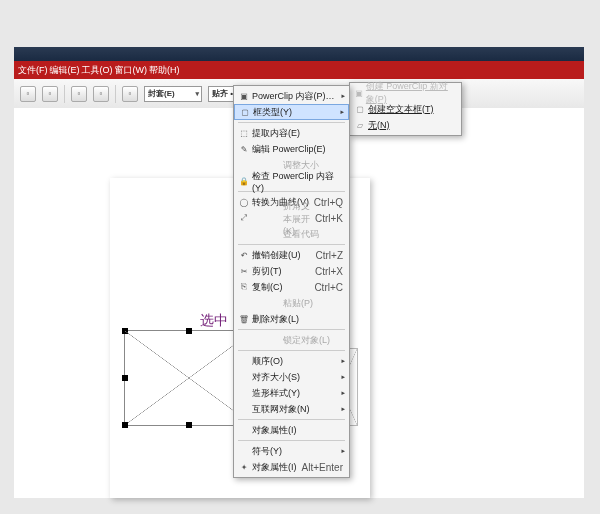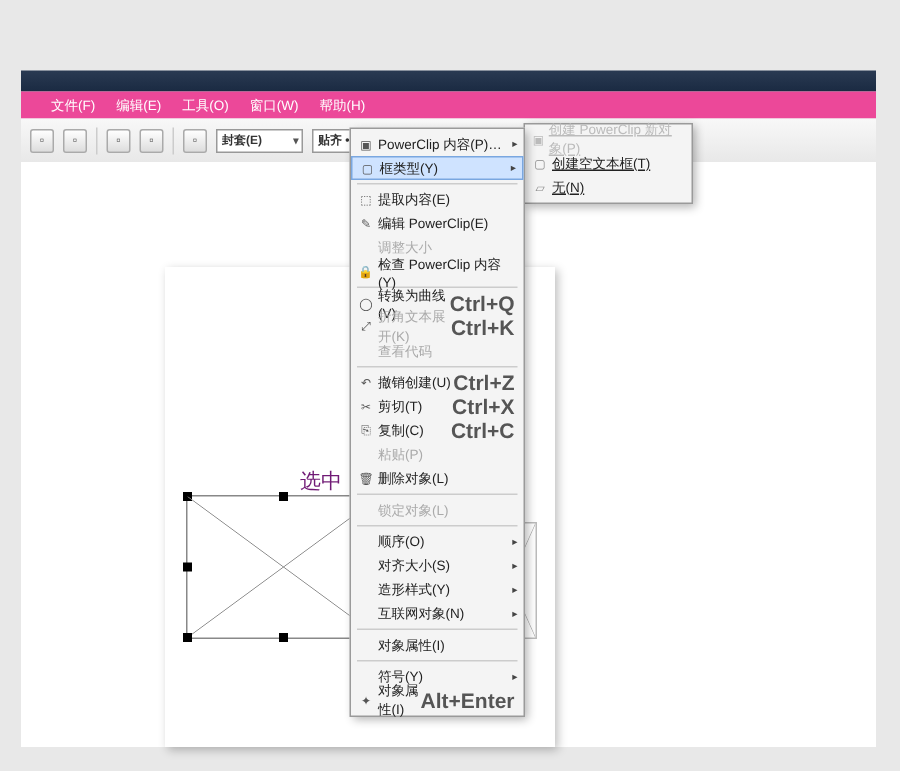--- a/index.html
+++ b/index.html
@@ -1,19 +1,19 @@
 <!DOCTYPE html>
 <html><head>
 <meta charset="utf-8">
 <style>
   * { margin: 0; padding: 0; box-sizing: border-box; font-family: "Microsoft YaHei", sans-serif; }
   body { background: #e8e8e8; width: 600px; height: 514px; overflow: hidden; position: relative; }
   .window { position: absolute; top: 47px; left: 14px; width: 570px; }
   .titlebar { height: 14px; background: linear-gradient(#2a3a52,#1a2a42); }
-  .menubar { height: 18px; background: #ec4899; display: flex; align-items: center; padding: 0 20px; gap: 14px; }
+  .menubar { height: 18px; background: #b91c1c; display: flex; align-items: center; padding: 0 4px; gap: 2px; }
   .menubar span { color: #fff; font-size: 9px; cursor: default; }
   .toolbar { height: 30px; background: linear-gradient(#f8f8f8,#e8e8e8); border-bottom: 1px solid #bbb; display: flex; align-items: center; padding: 0 6px; gap: 6px; }
   .tbtn { width: 16px; height: 16px; background: linear-gradient(#fff,#ddd); border: 1px solid #aaa; border-radius: 2px; display: flex; align-items: center; justify-content: center; font-size: 8px; color: #444; }
   .dd { height: 16px; background: #fff; border: 1px solid #999; font-size: 8px; padding: 0 14px 0 3px; position: relative; display: flex; align-items: center; color: #333; font-weight: bold; }
   .dd::after { content: "▾"; position: absolute; right: 2px; font-size: 7px; color: #555; }
   .sep { width: 1px; height: 18px; background: #ccc; }
   .canvas-area { position: absolute; top: 108px; left: 14px; width: 570px; height: 390px; background: #fff; }
   .page { position: absolute; top: 70px; left: 96px; width: 260px; height: 320px; background: #fff; box-shadow: 2px 2px 6px rgba(0,0,0,0.25); }
   .sel-text { position: absolute; top: 312px; left: 200px; font-size: 14px; color: #701a75; }
   .shape1 { position: absolute; top: 330px; left: 124px; width: 130px; height: 96px; border: 1px solid #888; }
@@ -26,22 +26,22 @@
   .h-bl{bottom:-3px;left:-3px}.h-bm{bottom:-3px;left:calc(50% - 3px)}.h-br{bottom:-3px;right:-3px}
   .shape2 { position: absolute; top: 348px; left: 322px; width: 36px; height: 78px; border: 1px solid #bbb; }
   .shape2::before, .shape2::after { content: ""; position: absolute; top: 0; left: 0; width: 100%; height: 100%; }
   .shape2::before { background: linear-gradient(to bottom right, transparent calc(50% - 0.5px), #bbb 50%, transparent calc(50% + 0.5px)); }
   .shape2::after { background: linear-gradient(to bottom left, transparent calc(50% - 0.5px), #bbb 50%, transparent calc(50% + 0.5px)); }
   .ctx-menu { position: absolute; top: 85px; left: 233px; width: 117px; background: #f4f4f4; border: 1px solid #9a9a9a; box-shadow: 2px 2px 6px rgba(0,0,0,0.3); padding: 2px 0; font-size: 9px; }
   .ctx-menu .item { height: 16px; display: flex; align-items: center; padding: 0 6px 0 2px; position: relative; }
   .ctx-menu .item.hl { background: #cfe3ff; border: 1px solid #7aa7e0; }
   .ctx-menu .item .ico { width: 16px; display: flex; align-items: center; justify-content: center; font-size: 8px; color: #555; }
   .ctx-menu .item .lbl { flex: 1; color: #222; }
-  .ctx-menu .item.dis .lbl { color: #aaa; }
-  .ctx-menu .item .sc { font-size: 14px; color: #555; font-weight: bold; }
+  .ctx-menu .item.dis .lbl { color: #aaa; margin-left: 31px; }
+  .ctx-menu .item .sc { font-size: 10px; color: #555; }
   .ctx-menu .item .arw { position: absolute; right: 4px; font-size: 7px; color: #444; }
   .ctx-menu hr { border: none; border-top: 1px solid #ccc; margin: 2px 4px; }
   .submenu { position: absolute; top: 82px; left: 349px; width: 113px; background: #f4f4f4; border: 1px solid #9a9a9a; box-shadow: 2px 2px 6px rgba(0,0,0,0.3); padding: 2px 0; font-size: 9px; }
   .submenu .item { height: 16px; display: flex; align-items: center; padding: 0 6px 0 2px; }
   .submenu .item .ico { width: 16px; display: flex; align-items: center; justify-content: center; font-size: 8px; color: #888; }
   .submenu .item .lbl { color: #222; text-decoration: underline; }
   .submenu .item.dis .lbl, .submenu .item.dis .ico { color: #bbb; }
 </style>
 </head>
 <body>

